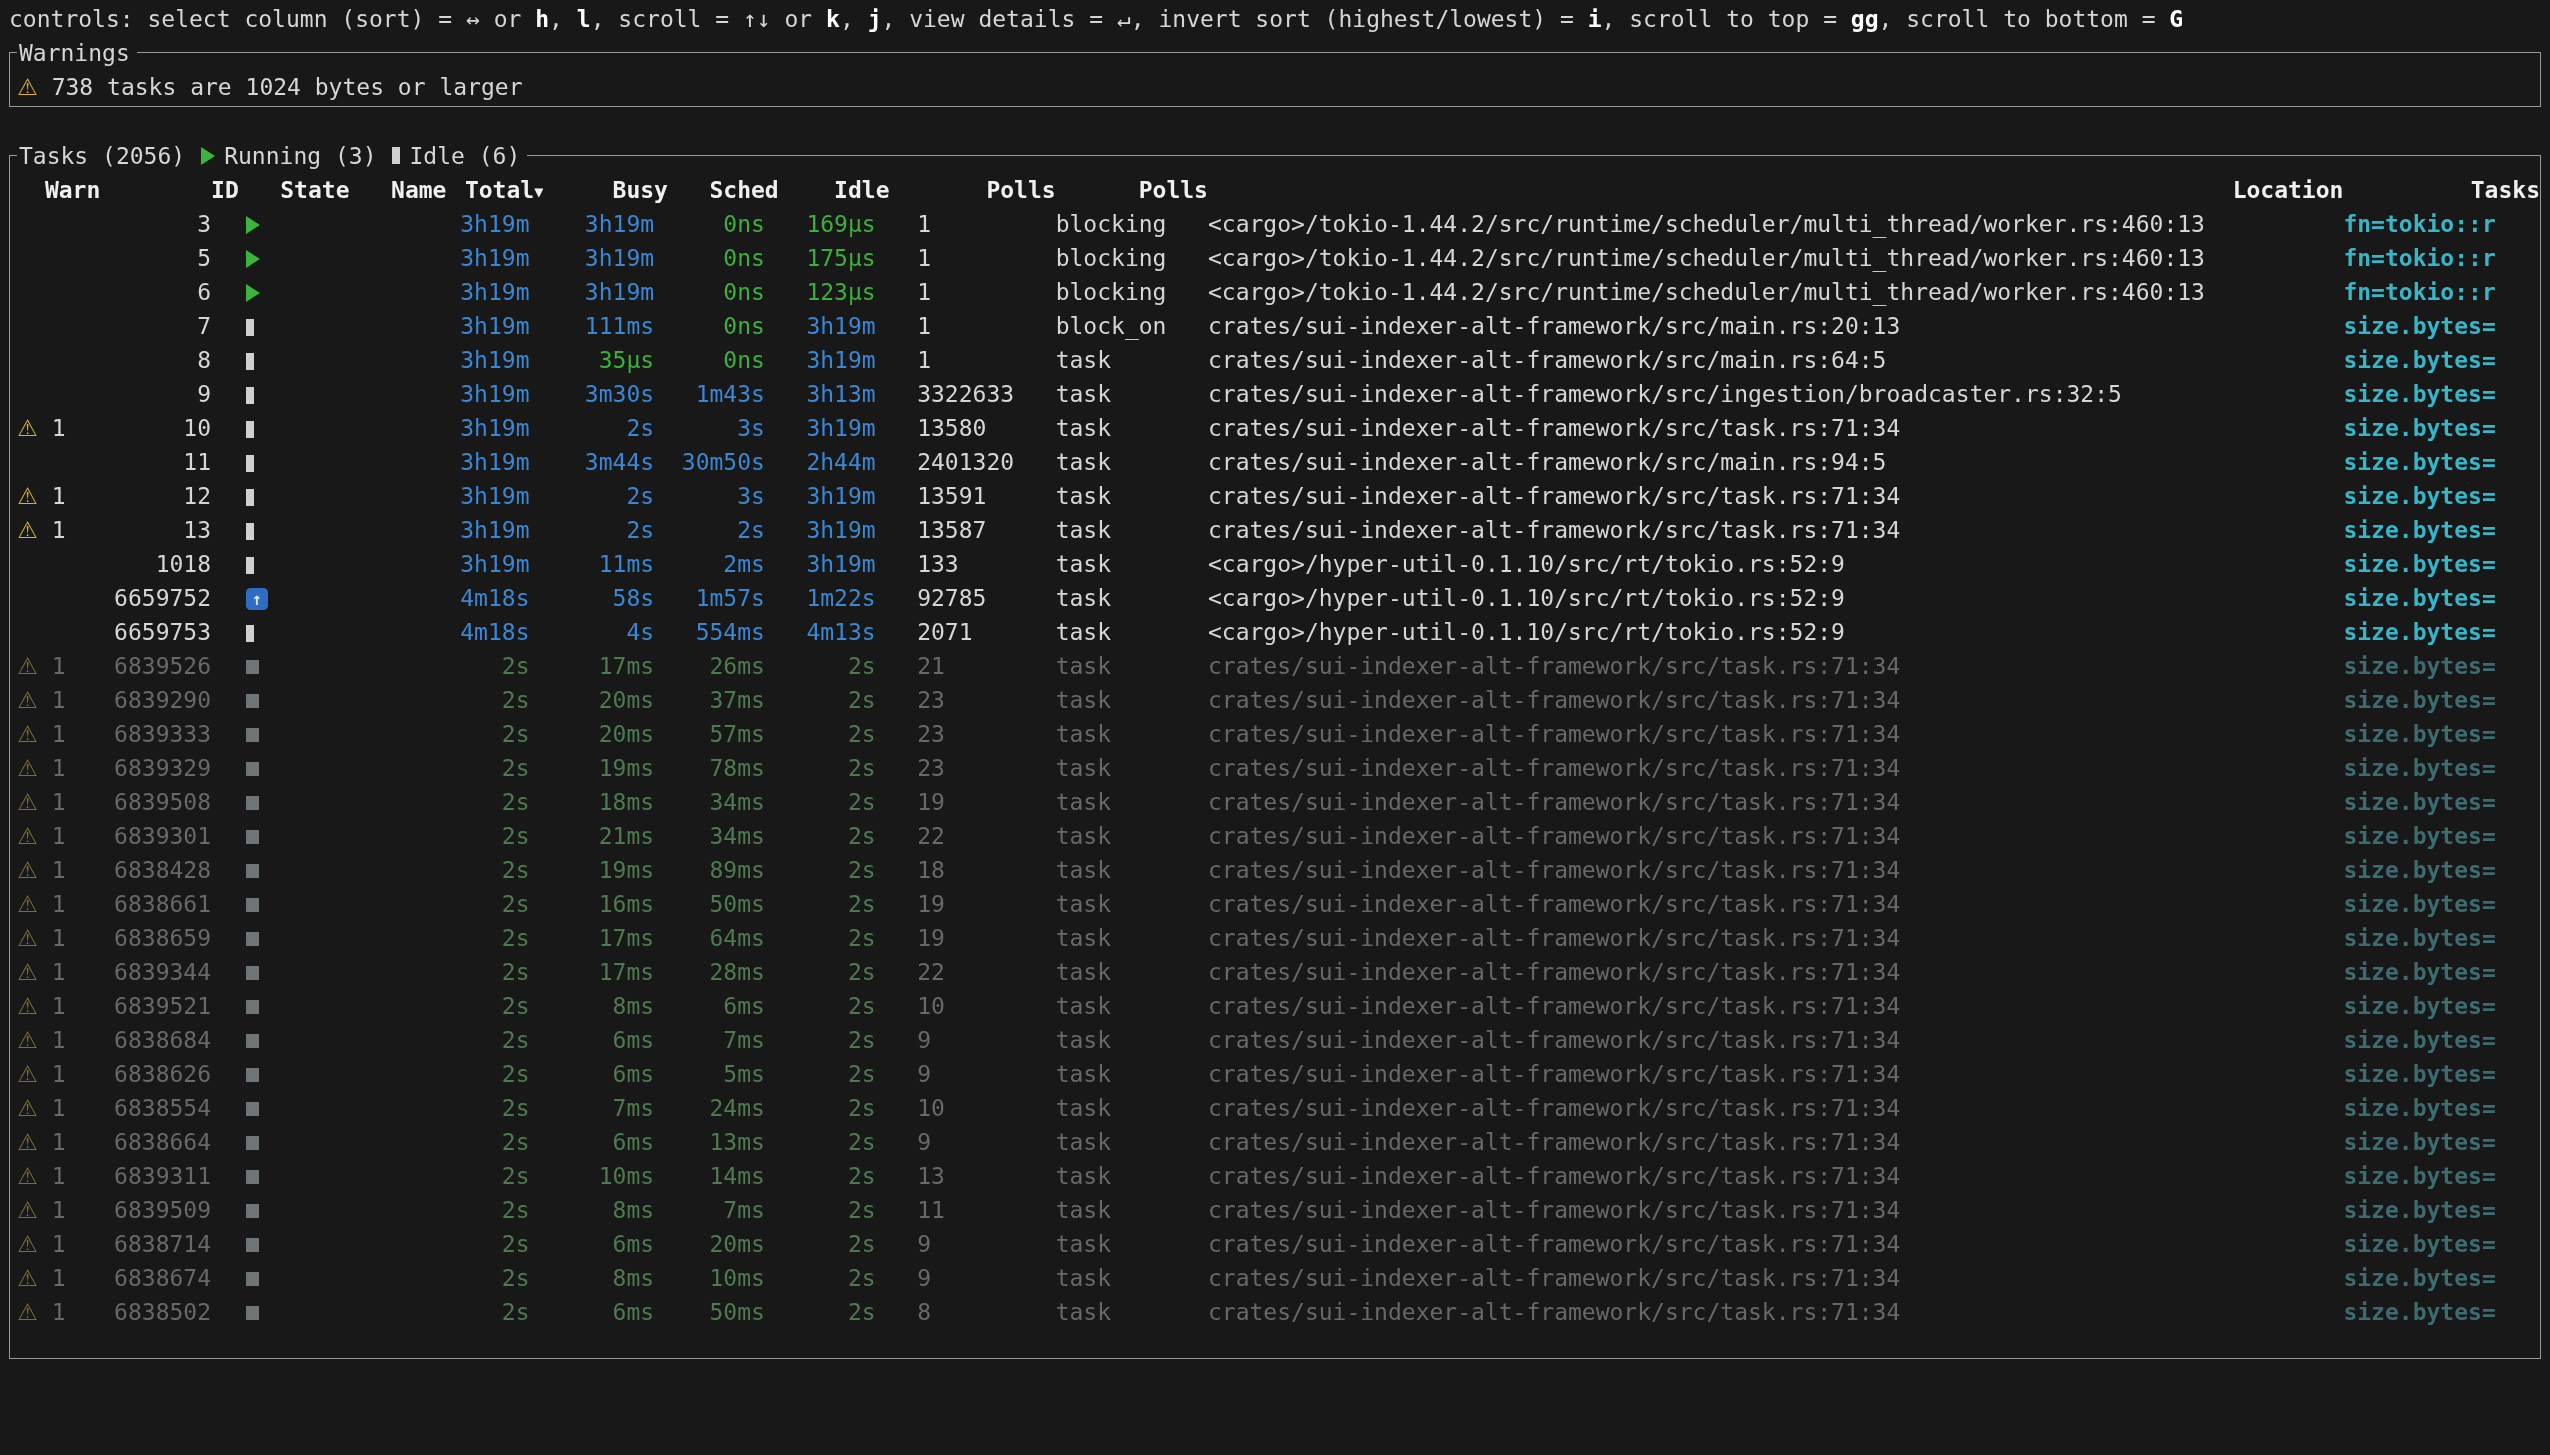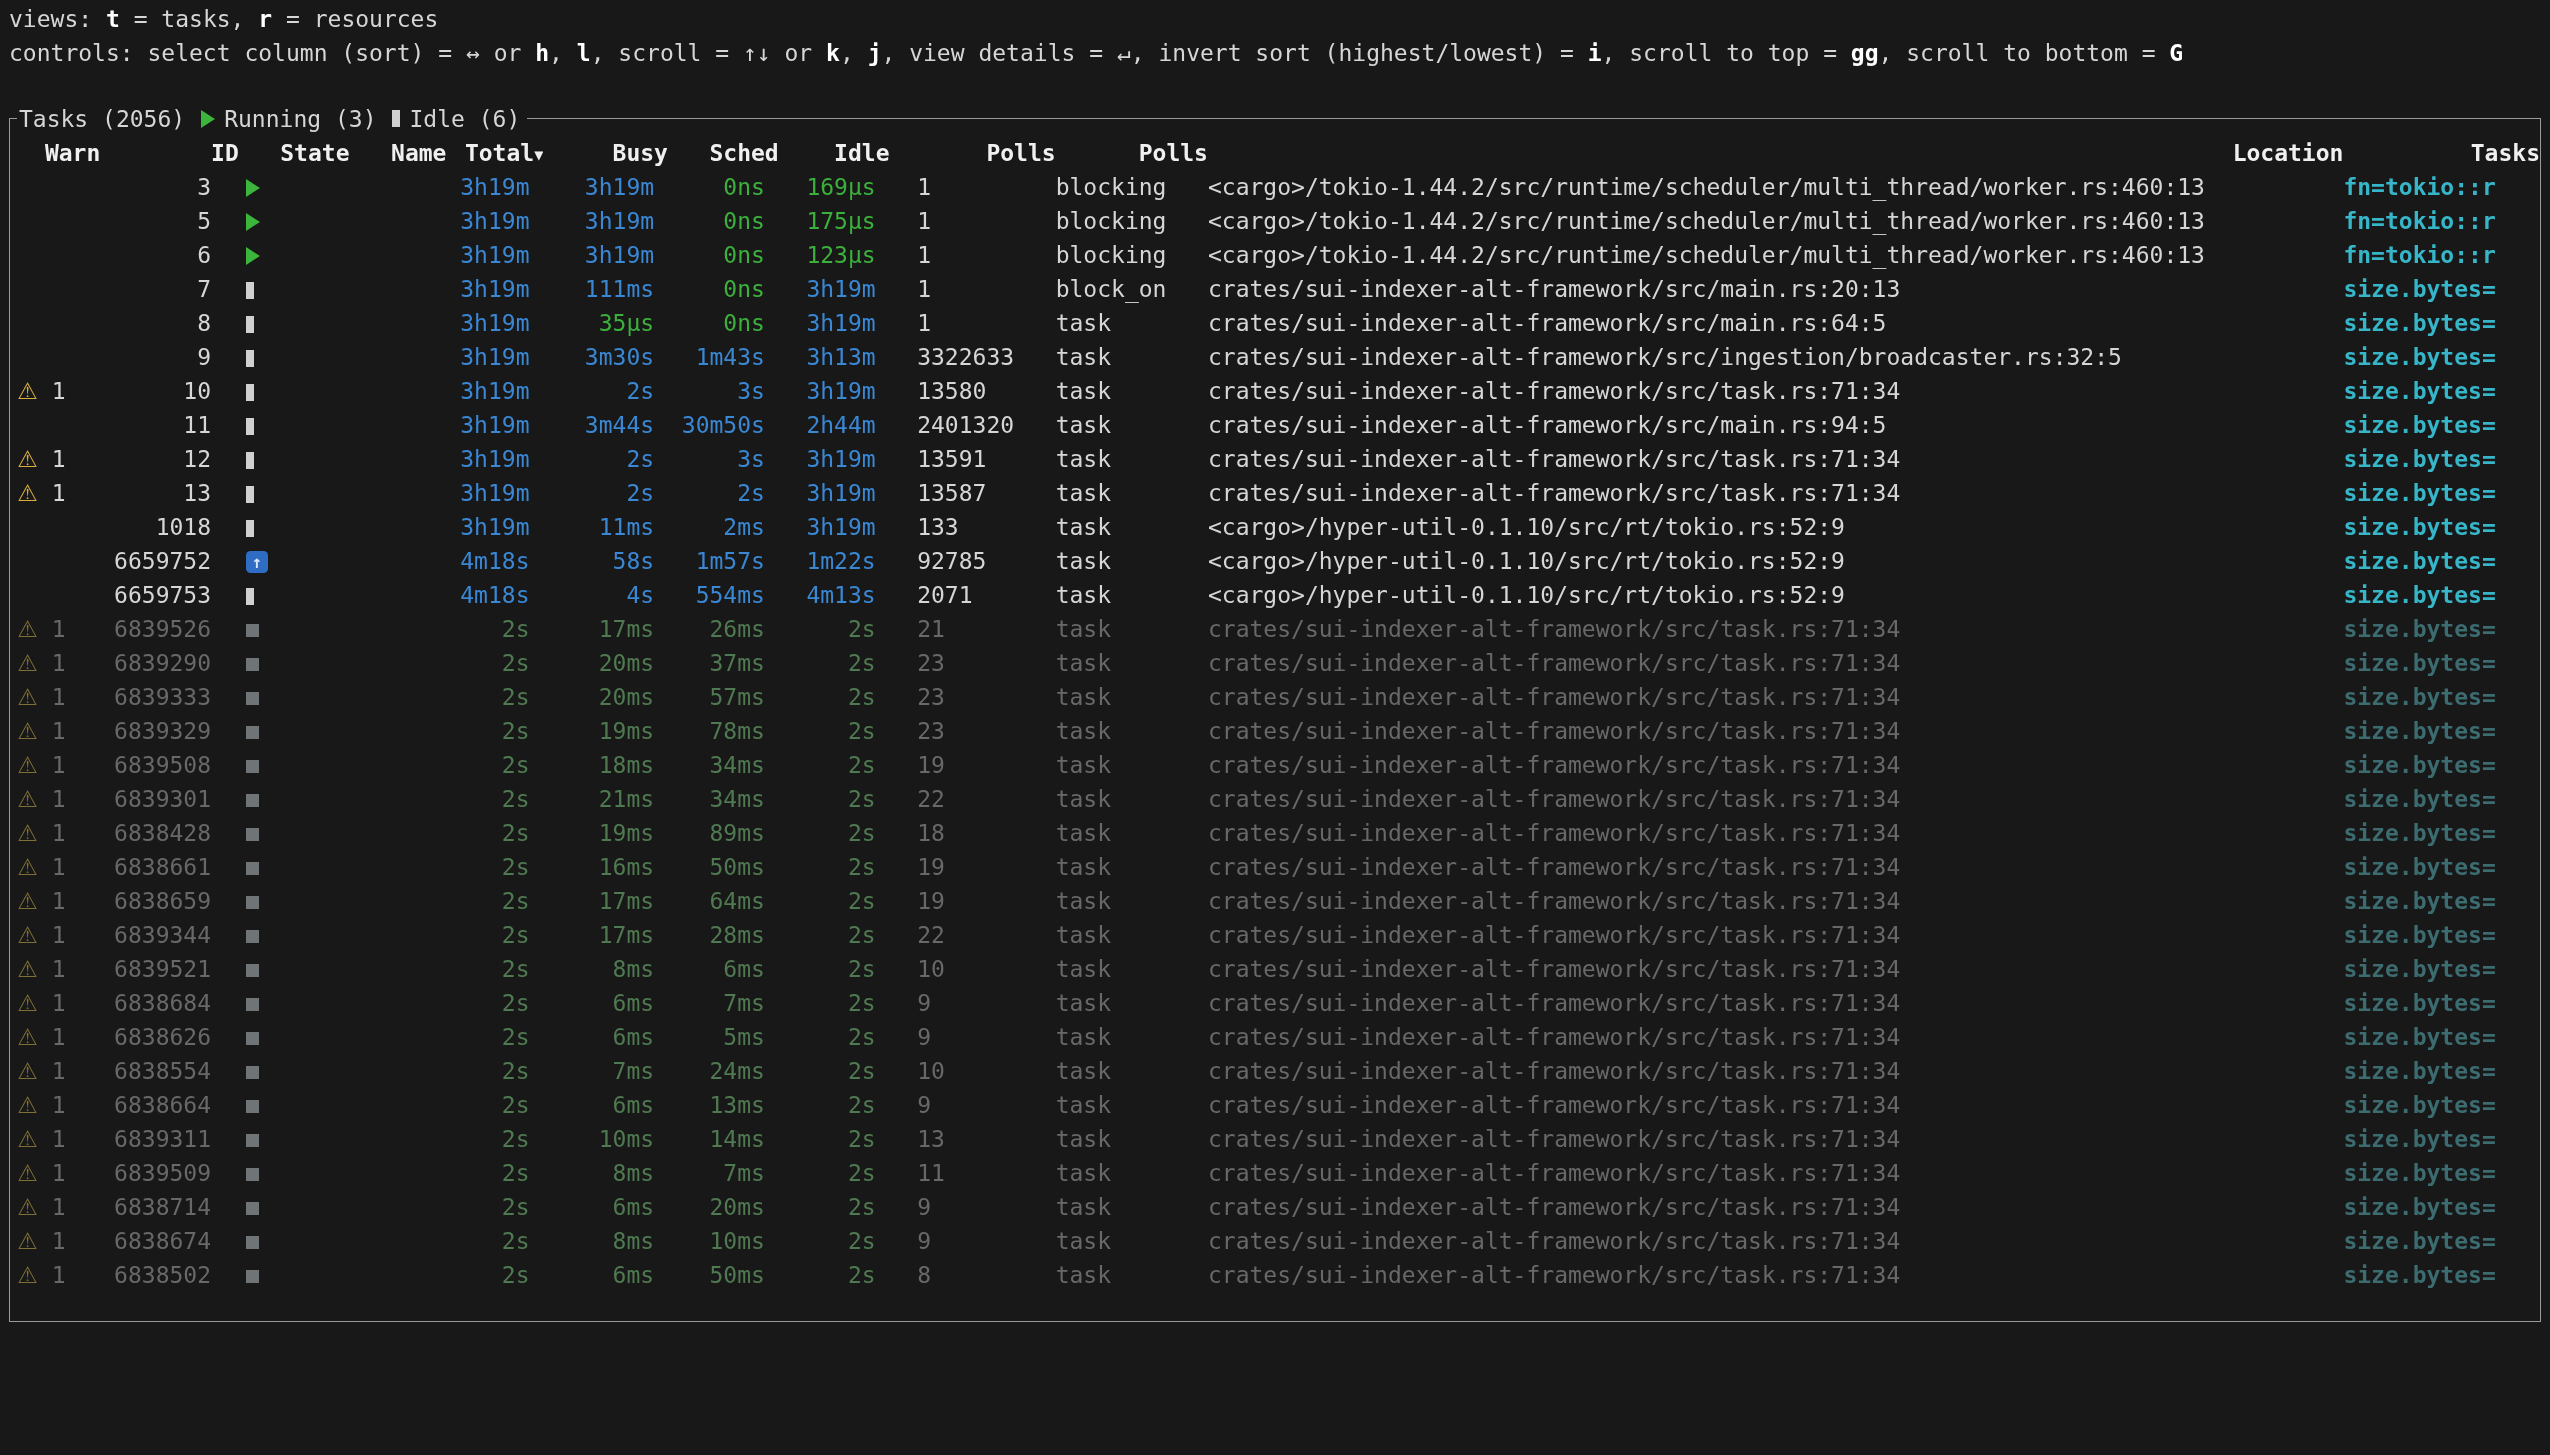--- a/index.html
+++ b/index.html
@@ -59,23 +59,26 @@
   .trow.dim .dur{color:var(--dimGreen)}
   .trow.dim .fieldv{color:var(--dimCyan)}
   .trow.dim .w-ic{color:var(--dimYellow)}
   .trow.dim .ic-completed{background:#6f7577}
 </style>
 </head>
 <body>
 
 <div class="term">
 
-  <div class="line"><span>views: </span><span class="b">t</span><span> = tasks, </span><span class="b">r</span><span> = resources</span></div>
   <div class="line"><span>controls: select column (sort) = </span><span>↔</span><span> or </span><span class="b">h</span><span>, </span><span class="b">l</span><span>, scroll = </span><span>↑↓</span><span> or </span><span class="b">k</span><span>, </span><span class="b">j</span><span>, view details = </span><span>↵</span><span>, invert sort (highest/lowest) = </span><span class="b">i</span><span>, scroll to top = </span><span class="b">gg</span><span>, scroll to bottom = </span><span class="b">G</span></div>
 
+  <fieldset id="warnings-panel">
+    <legend>Warnings</legend>
+    <div class="warn-line"><span class="w-ic">⚠</span><span> </span><span>738 tasks are 1024 bytes or larger</span></div>
+  </fieldset>
 
   <fieldset id="tasks-panel">
     <legend>
       <span>Tasks (2056)</span>
       <span class="ic ic-running leg-ic"></span>
       <span>Running (3)</span>
       <span class="ic ic-idle leg-ic"></span>
       <span>Idle (6)</span>
     </legend>
 

